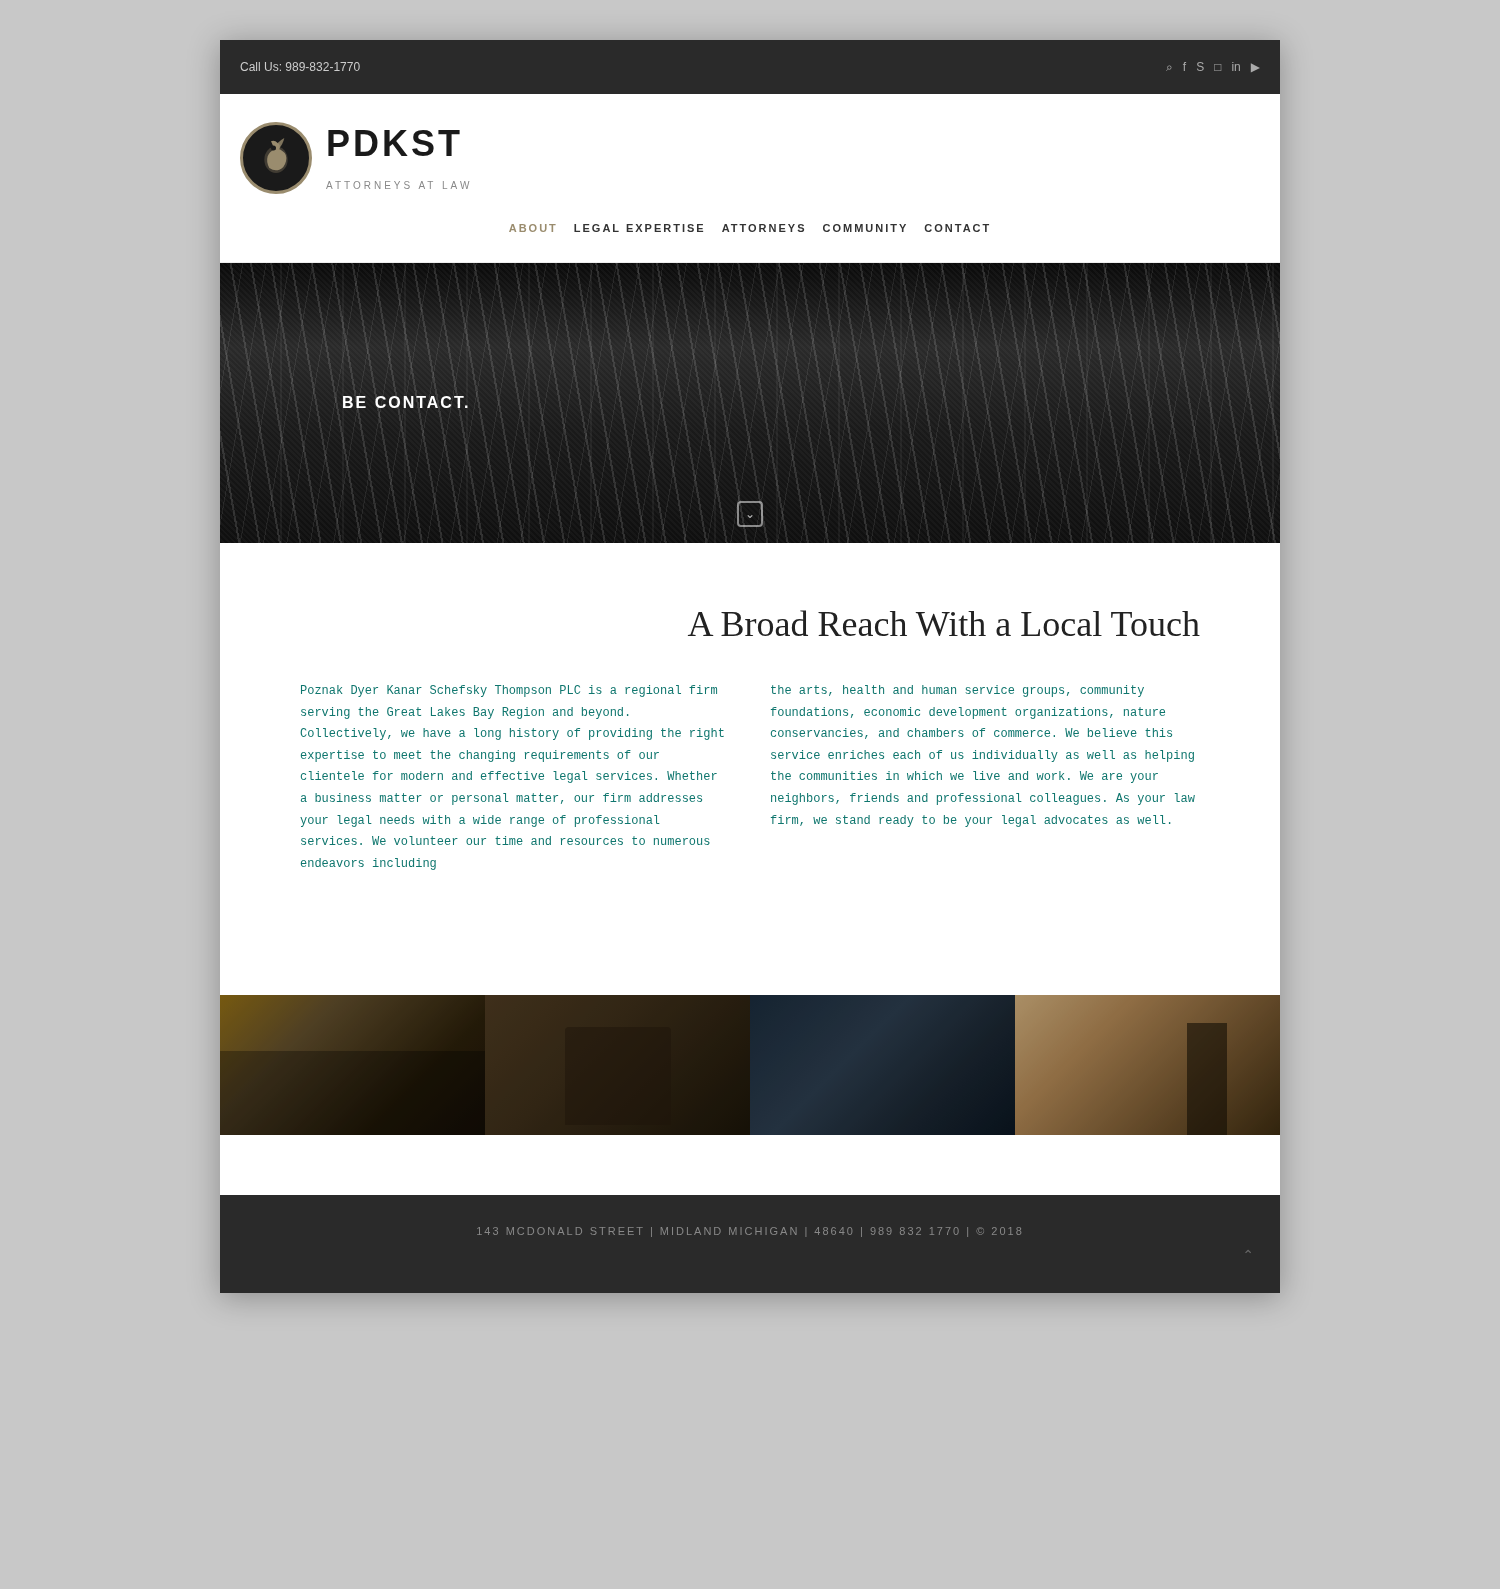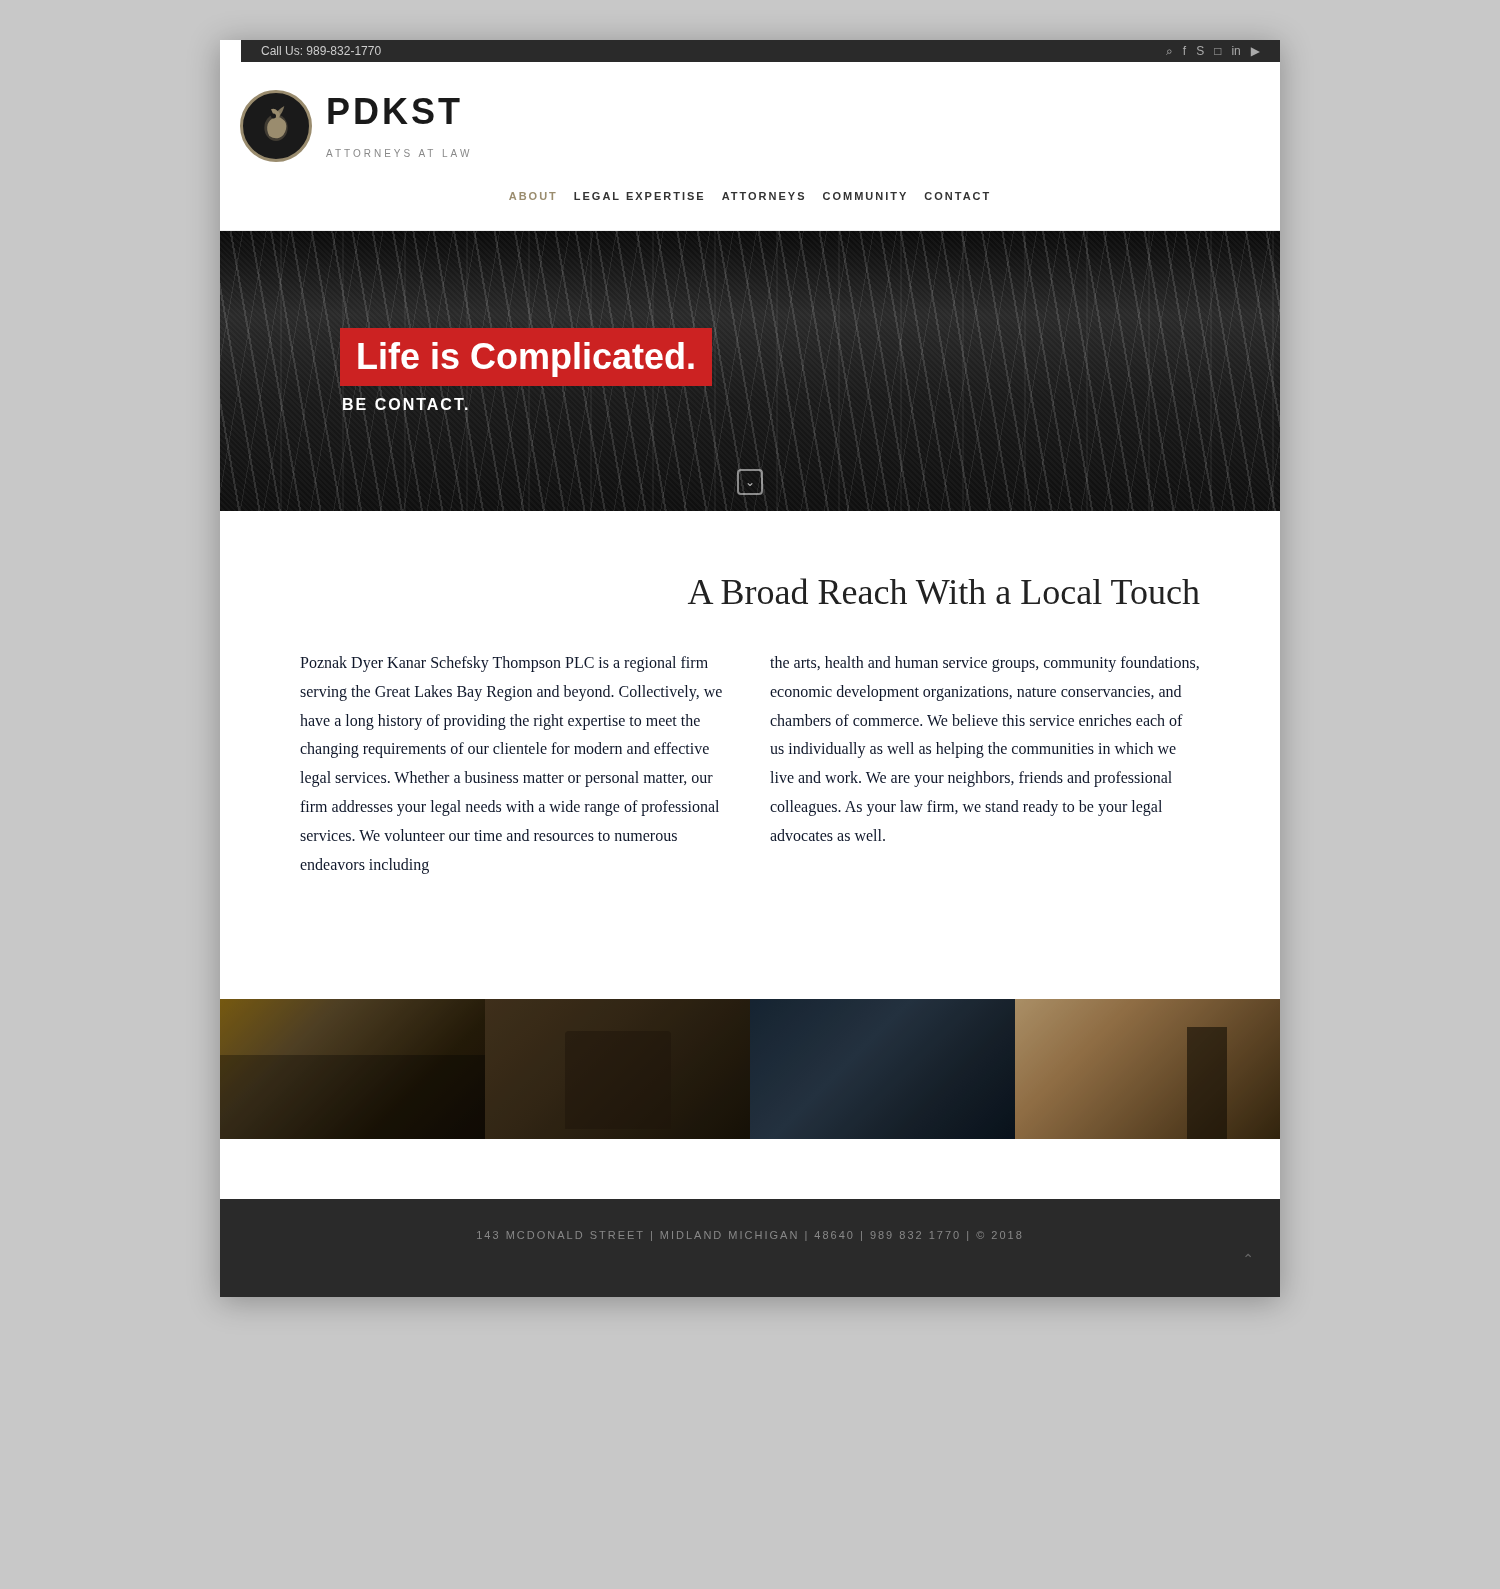--- a/index.html
+++ b/index.html
@@ -19,25 +19,24 @@
       background: #fff;
       box-shadow: 0 4px 30px rgba(0,0,0,0.3);
     }
 
     
     .top-bar {
       background: #2a2a2a;
       color: #ccc;
       font-size: 12px;
       font-family: Arial, sans-serif;
-      padding: 4px 20px;
+      padding: 20px 20px;
       display: flex;
       justify-content: space-between;
       align-items: center;
-      margin-left: 21px;
     }
 
     .top-bar-icons {
       display: flex;
       gap: 10px;
       align-items: center;
     }
 
     .top-bar-icon {
       color: #aaa;
@@ -239,24 +238,24 @@
       font-family: Georgia, serif;
     }
 
     .content-columns {
       display: flex;
       gap: 40px;
     }
 
     .content-col {
       flex: 1;
-      font-size: 16px;
+      font-size: 12px;
       line-height: 1.8;
-      color: #0f172a;
-      font-family: Liberation Serif, serif;
+      color: #0f766e;
+      font-family: Liberation Mono, monospace;
     }
 
     
     .photo-gallery {
       display: flex;
       width: 100%;
       height: 140px;
     }
 
     .photo-item {
@@ -385,21 +384,20 @@
       <span class="nav-item">ATTORNEYS</span>
       <span class="nav-item">COMMUNITY</span>
       <span class="nav-item">CONTACT</span>
     </nav>
   </div>
 
   <div class="hero">
     <div class="hero-bg"></div>
     <div class="hero-tracks"></div>
     <div class="hero-content">
-      <div class="hero-headline">Life is Complicated.</div>
       <div class="hero-subline">BE CONTACT.</div>
     </div>
     <div class="hero-scroll-indicator">⌄</div>
   </div>
 
   <div class="content-section">
     <h2>A Broad Reach With a Local Touch</h2>
     <div class="content-columns">
       <div class="content-col">Poznak Dyer Kanar Schefsky Thompson PLC is a regional firm serving the Great Lakes Bay Region and beyond. Collectively, we have a long history of providing the right expertise to meet the changing requirements of our clientele for modern and effective legal services. Whether a business matter or personal matter, our firm addresses your legal needs with a wide range of professional services. We volunteer our time and resources to numerous endeavors including</div>
       <div class="content-col">the arts, health and human service groups, community foundations, economic development organizations, nature conservancies, and chambers of commerce. We believe this service enriches each of us individually as well as helping the communities in which we live and work. We are your neighbors, friends and professional colleagues. As your law firm, we stand ready to be your legal advocates as well.</div>

